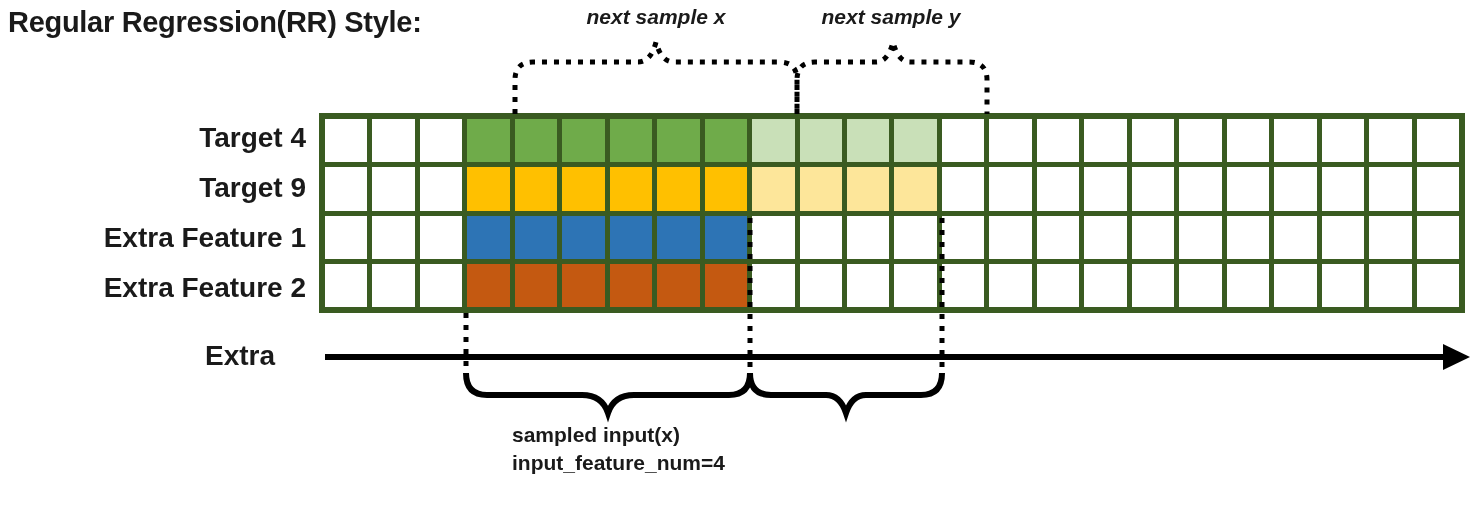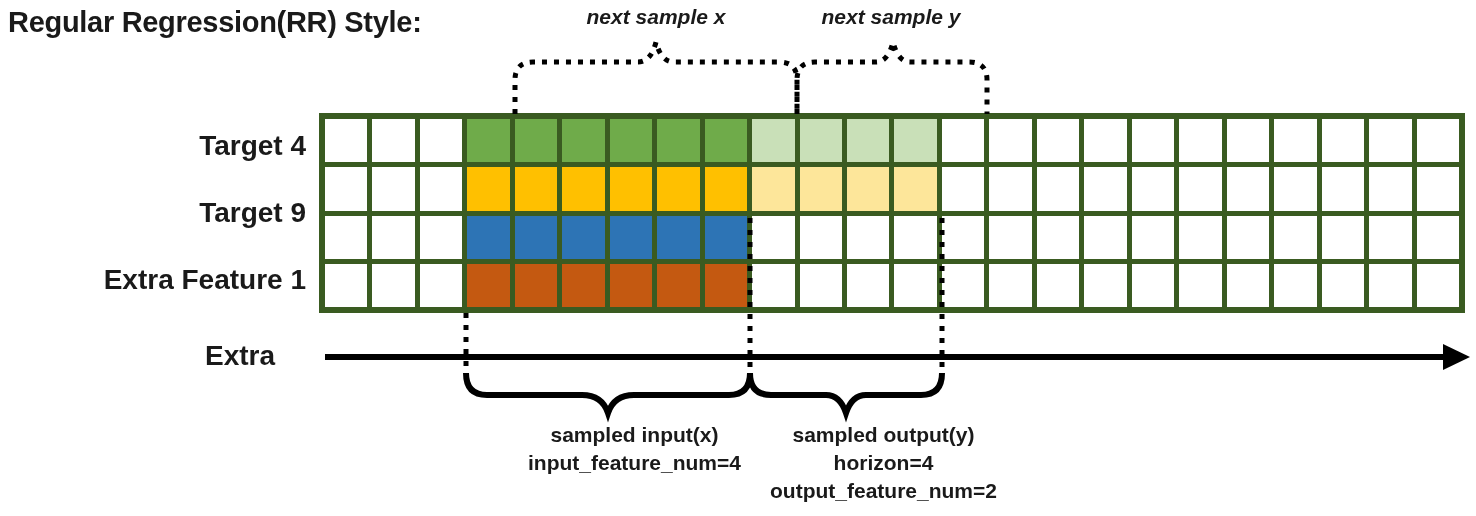--- a/index.html
+++ b/index.html
@@ -1,54 +1,55 @@
 <!DOCTYPE html>
 <html><head>
 <meta charset="utf-8">
 <style>
   html,body{margin:0;padding:0;background:#ffffff;}
   .canvas{
     position:relative;width:1476px;height:516px;background:#ffffff;
     font-family:"Liberation Sans",sans-serif;color:#1a1a1a;overflow:hidden;
   }
-  .abs{position:absolute;text-align:center;}
+  .abs{position:absolute;}
   .title{left:8px;top:6px;font-size:29px;font-weight:700;letter-spacing:-0.3px;white-space:nowrap;}
   .next-label{top:5px;transform:translateX(-50%);font-size:21px;font-weight:600;font-style:italic;white-space:nowrap;}
   .row-labels{
     left:0;top:113px;width:306px;height:200px;
     display:flex;flex-direction:column;justify-content:space-around;align-items:flex-end;
     font-size:28px;font-weight:700;line-height:1;
   }
   .grid{
     left:319px;top:113px;width:1146px;height:200px;box-sizing:border-box;
     display:grid;grid-template-columns:repeat(24,1fr);grid-template-rows:repeat(4,1fr);
     gap:5px;padding:6px;
   }
   .cell{width:100%;height:100%;}
   .time-label{left:205px;top:340px;font-size:28px;font-weight:700;}
   .anno{font-size:21px;font-weight:600;line-height:28px;white-space:nowrap;}
   .anno div{white-space:nowrap;}
-  .anno-input{left:528px;top:421px;}
+  .anno-input{left:512px;top:421px;}
   .anno-output{left:770px;top:421px;}
   svg.overlay{position:absolute;left:0;top:0;pointer-events:none;}
 </style>
 </head>
 <body>
 
 <div class="canvas">
 
   <div class="abs title">Regular Regression(RR) Style:</div>
 
   <div class="abs next-label" style="left:891px;">next sample y</div>
   <div class="abs next-label" style="left:656px;">next sample x</div>
 
   <div class="abs row-labels" id="row-labels">
       <div>Target 4</div>
       <div>Target 9</div>
       <div>Extra Feature 1</div>
+      <div>Extra Feature 2</div>
     </div>
 
   <div class="abs grid" id="grid" style="background: rgb(58, 91, 33);">
       <div class="cell" style="background: rgb(255, 255, 255);"></div>
       <div class="cell" style="background: rgb(255, 255, 255);"></div>
       <div class="cell" style="background: rgb(255, 255, 255);"></div>
       <div class="cell" style="background: rgb(111, 171, 74);"></div>
       <div class="cell" style="background: rgb(111, 171, 74);"></div>
       <div class="cell" style="background: rgb(111, 171, 74);"></div>
       <div class="cell" style="background: rgb(111, 171, 74);"></div>
@@ -161,19 +162,14 @@
     <path d="M 750 373 Q 750 395 771 395 L 826 395 Q 840 395 846 413 Q 852 395 866 395 L 921 395 Q 942 395 942 373" fill="none" stroke="#000" stroke-width="6"></path>
   </svg>
 
   <div class="abs time-label">Extra</div>
 
   <div class="abs anno anno-input">
     <div>sampled input(x)</div>
     <div>input_feature_num=4</div>
   </div>
 
-  <div class="abs anno anno-output">
-    <div>sampled output(y)</div>
-    <div>horizon=4</div>
-    <div>output_feature_num=2</div>
-  </div>
 
 </div>
 
 </body></html>

